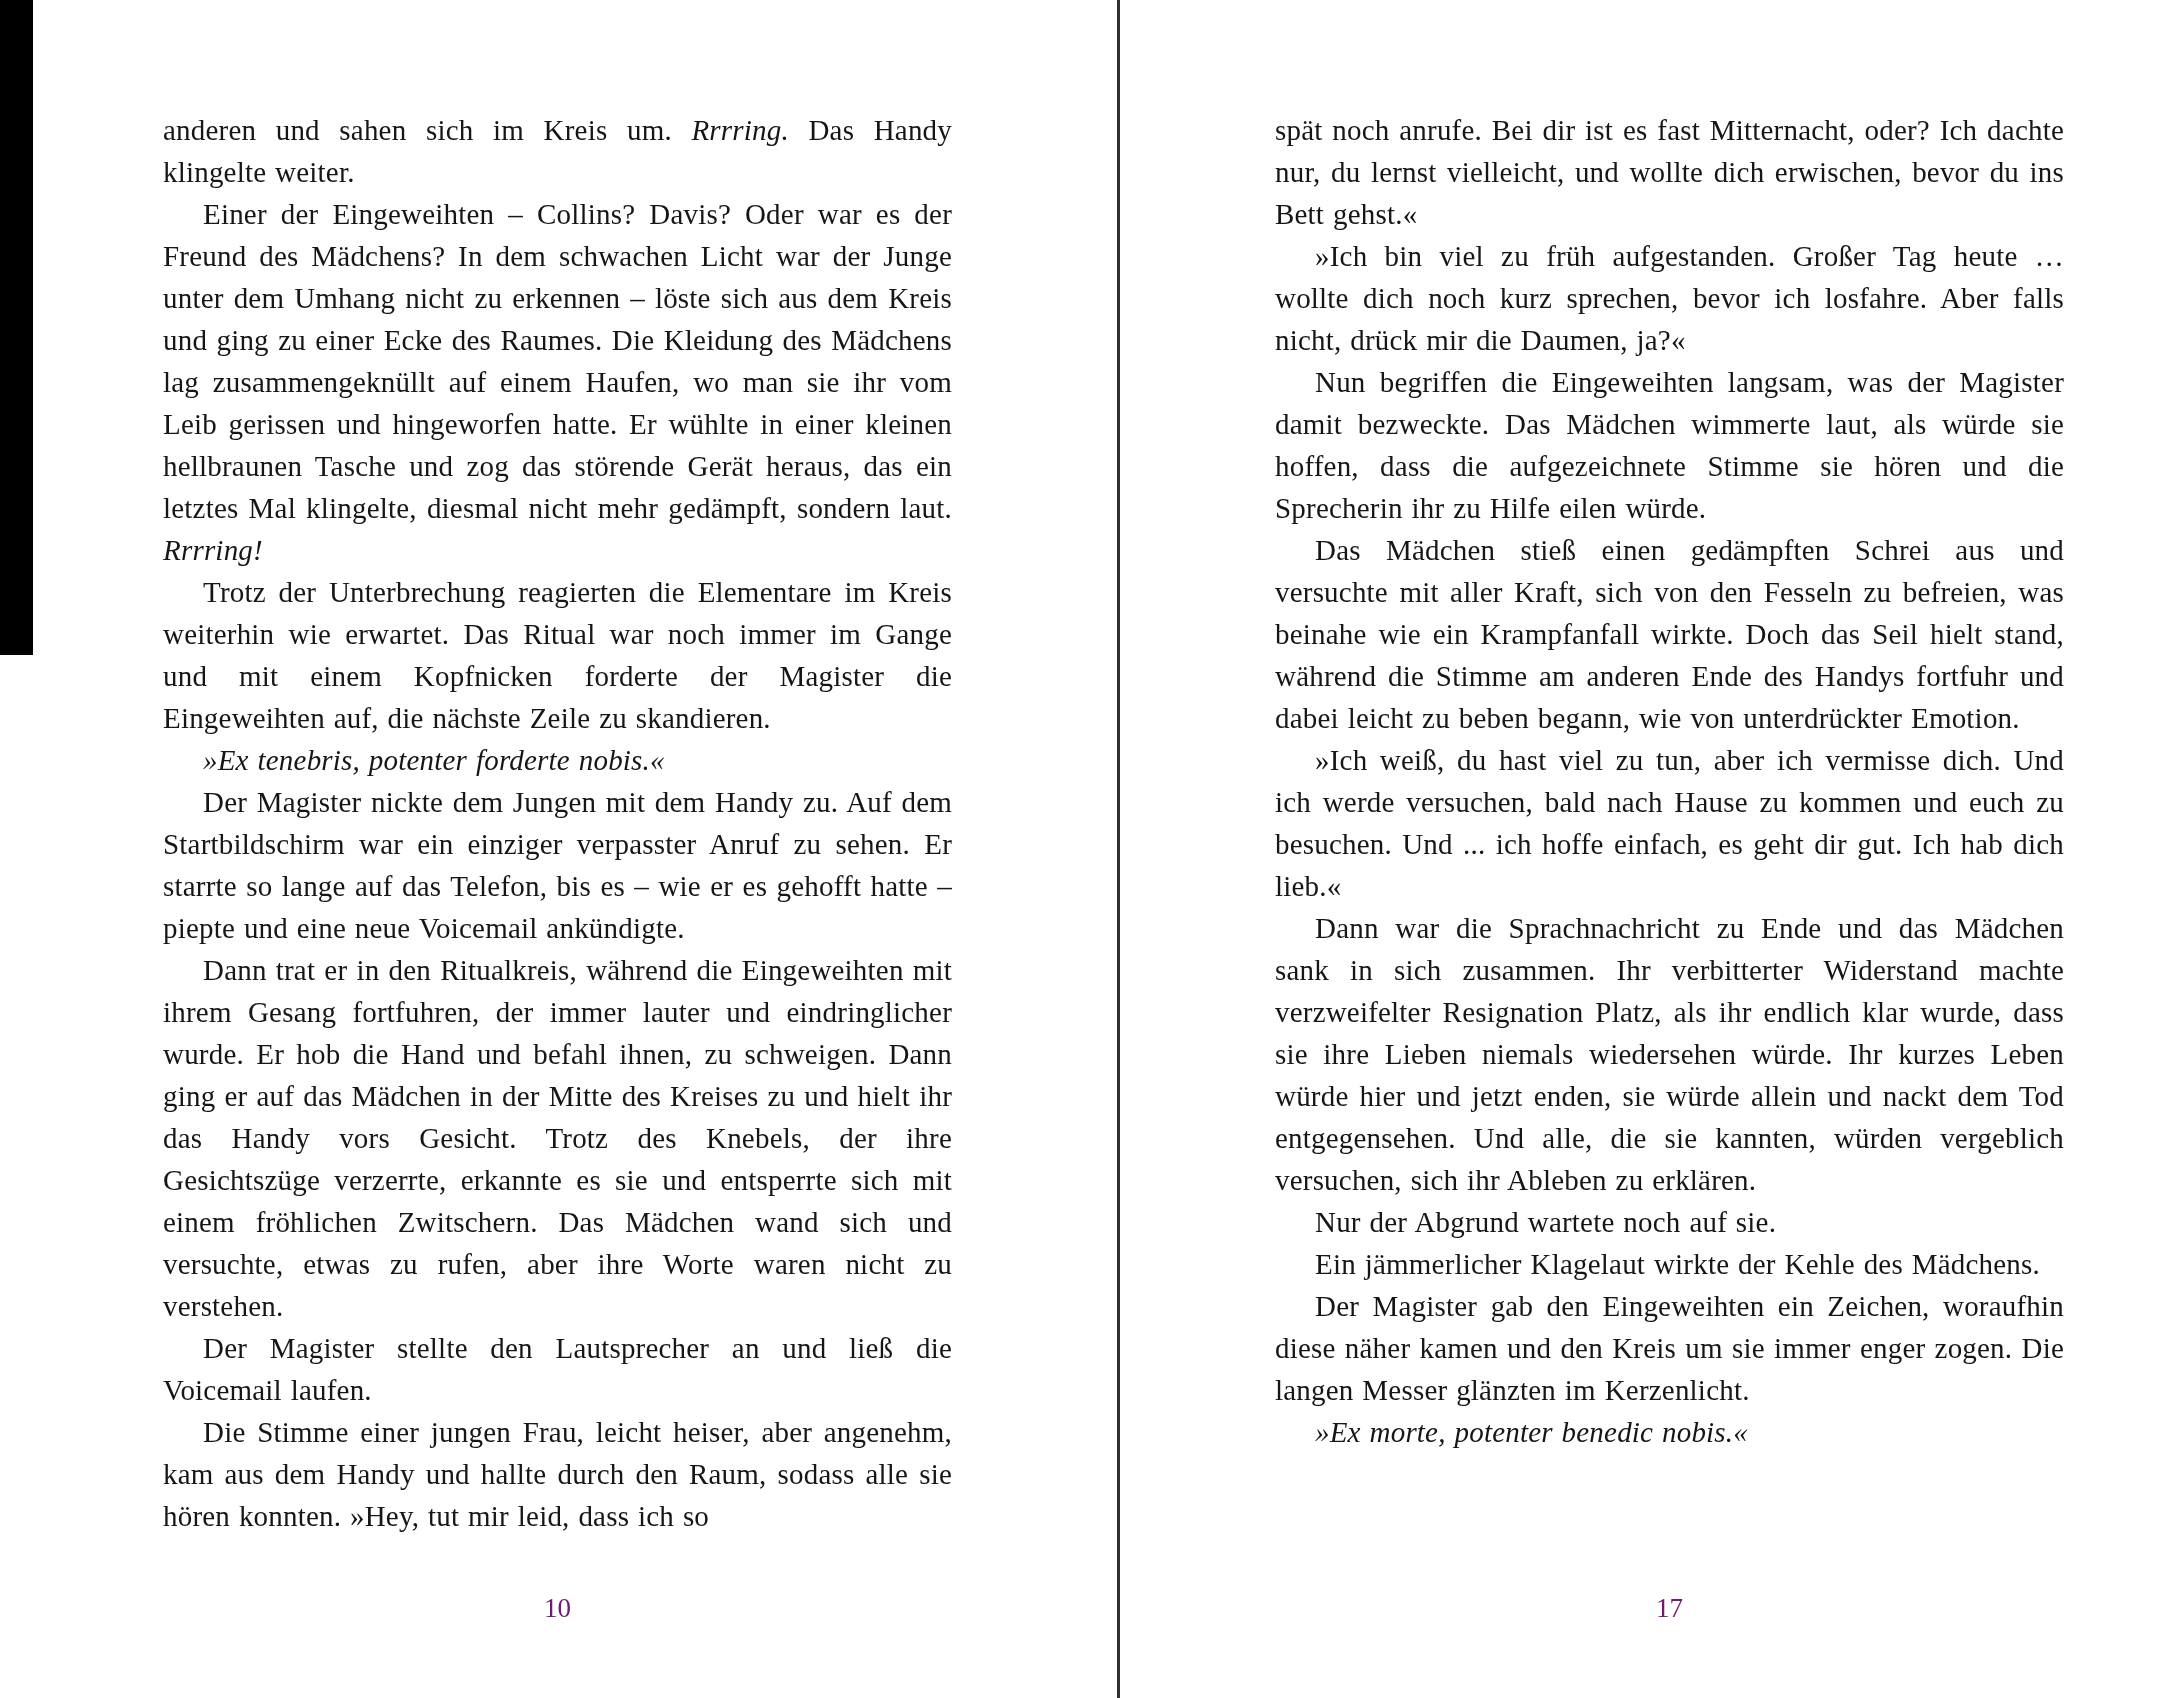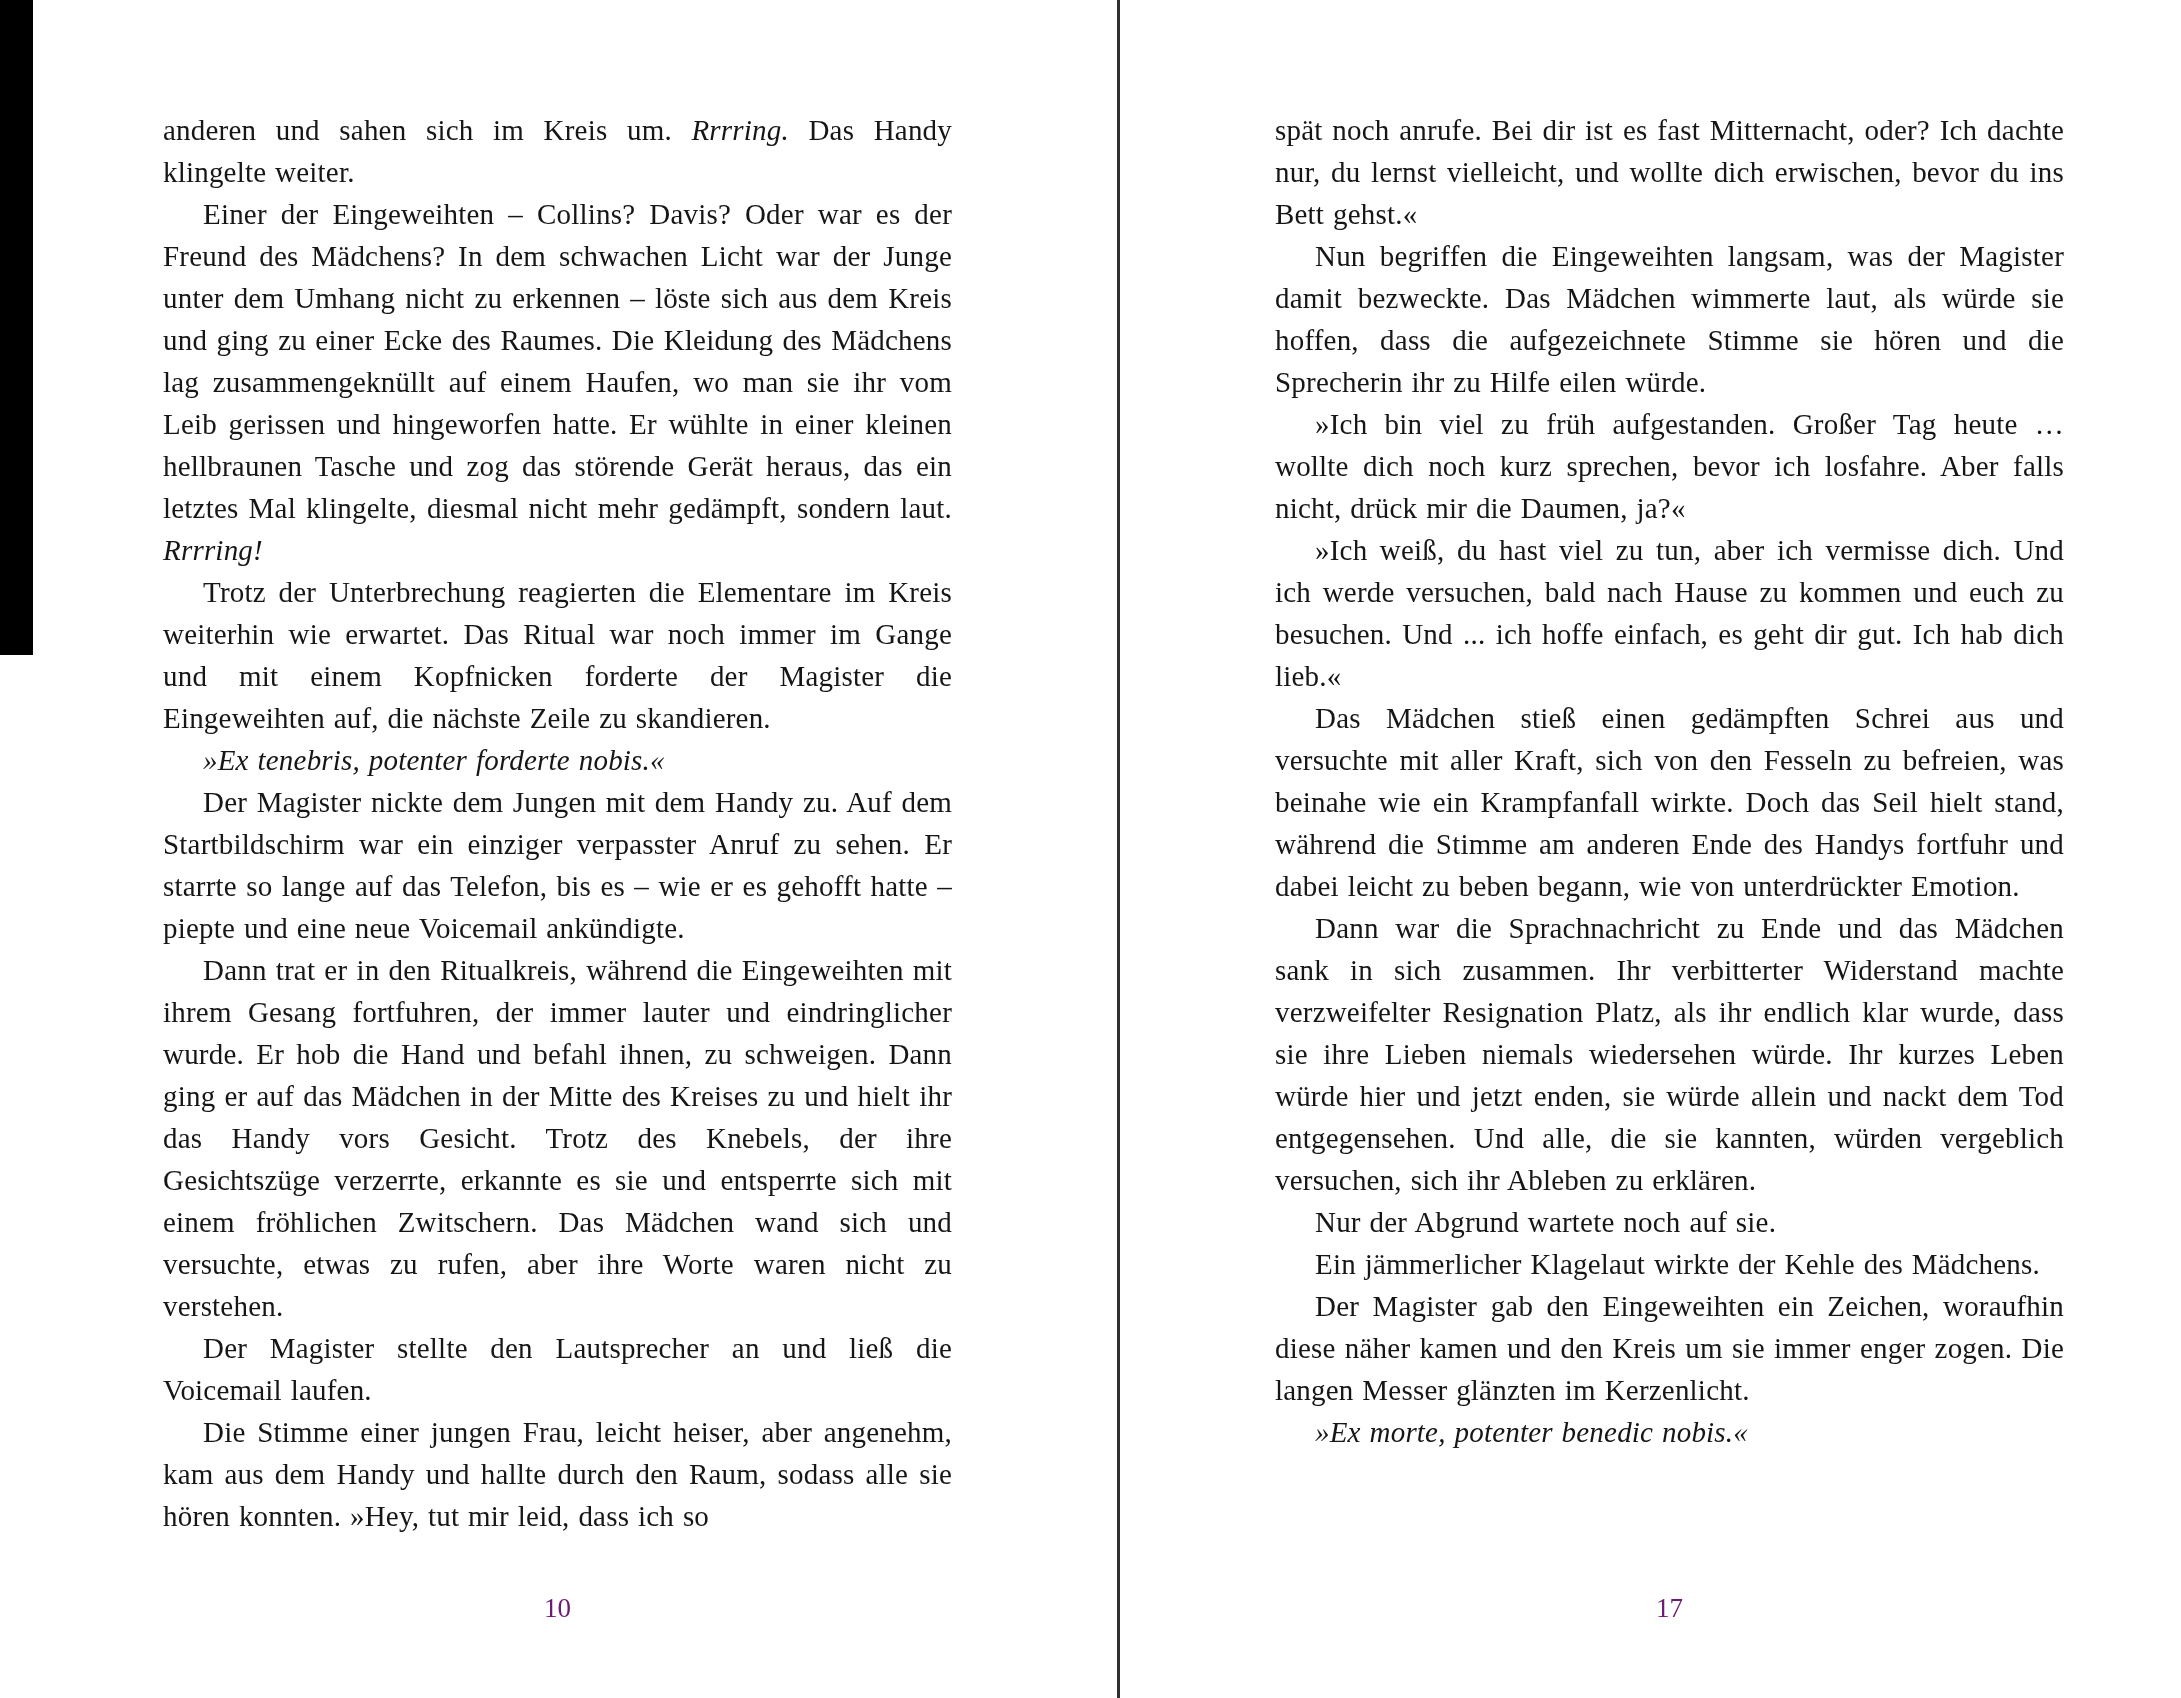--- a/index.html
+++ b/index.html
@@ -88,24 +88,24 @@
         <p class="para indent"><span>Dann trat er in den Ritualkreis, während die Eingeweihten mit ihrem Gesang fortfuhren, der immer lauter und eindringlicher wurde. Er hob die Hand und befahl ihnen, zu schweigen. Dann ging er auf das Mädchen in der Mitte des Kreises zu und hielt ihr das Handy vors Gesicht. Trotz des Knebels, der ihre Gesichtszüge verzerrte, erkannte es sie und entsperrte sich mit einem fröhlichen Zwitschern. Das Mädchen wand sich und versuchte, etwas zu rufen, aber ihre Worte waren nicht zu verstehen.</span></p>
         <p class="para indent"><span>Der Magister stellte den Lautsprecher an und ließ die Voicemail laufen.</span></p>
         <p class="para indent"><span>Die Stimme einer jungen Frau, leicht heiser, aber angenehm, kam aus dem Handy und hallte durch den Raum, sodass alle sie hören konnten. »Hey, tut mir leid, dass ich so</span></p>
       </div>
     <div class="page-number">10</div>
   </section>
 
   <section class="page page-right">
     <div class="text-col">
         <p class="para"><span>spät noch anrufe. Bei dir ist es fast Mitternacht, oder? Ich dachte nur, du lernst vielleicht, und wollte dich erwischen, bevor du ins Bett gehst.«</span></p>
+        <p class="para indent"><span>»Ich bin viel zu früh aufgestanden. Großer Tag heute … wollte dich noch kurz sprechen, bevor ich losfahre. Aber falls nicht, drück mir die Daumen, ja?«</span></p>
         <p class="para indent"><span>Nun begriffen die Eingeweihten langsam, was der Magister damit bezweckte. Das Mädchen wimmerte laut, als würde sie hoffen, dass die aufgezeichnete Stimme sie hören und die Sprecherin ihr zu Hilfe eilen würde.</span></p>
-        <p class="para indent"><span>»Ich bin viel zu früh aufgestanden. Großer Tag heute … wollte dich noch kurz sprechen, bevor ich losfahre. Aber falls nicht, drück mir die Daumen, ja?«</span></p>
+        <p class="para indent"><span>Das Mädchen stieß einen gedämpften Schrei aus und versuchte mit aller Kraft, sich von den Fesseln zu befreien, was beinahe wie ein Krampfanfall wirkte. Doch das Seil hielt stand, während die Stimme am anderen Ende des Handys fortfuhr und dabei leicht zu beben begann, wie von unterdrückter Emotion.</span></p>
         <p class="para indent"><span>»Ich weiß, du hast viel zu tun, aber ich vermisse dich. Und ich werde versuchen, bald nach Hause zu kommen und euch zu besuchen. Und ... ich hoffe einfach, es geht dir gut. Ich hab dich lieb.«</span></p>
-        <p class="para indent"><span>Das Mädchen stieß einen gedämpften Schrei aus und versuchte mit aller Kraft, sich von den Fesseln zu befreien, was beinahe wie ein Krampfanfall wirkte. Doch das Seil hielt stand, während die Stimme am anderen Ende des Handys fortfuhr und dabei leicht zu beben begann, wie von unterdrückter Emotion.</span></p>
         <p class="para indent"><span>Dann war die Sprachnachricht zu Ende und das Mädchen sank in sich zusammen. Ihr verbitterter Widerstand machte verzweifelter Resignation Platz, als ihr endlich klar wurde, dass sie ihre Lieben niemals wiedersehen würde. Ihr kurzes Leben würde hier und jetzt enden, sie würde allein und nackt dem Tod entgegensehen. Und alle, die sie kannten, würden vergeblich versuchen, sich ihr Ableben zu erklären.</span></p>
         <p class="para indent"><span>Nur der Abgrund wartete noch auf sie.</span></p>
         <p class="para indent"><span>Ein jämmerlicher Klagelaut wirkte der Kehle des Mädchens.</span></p>
         <p class="para indent"><span>Der Magister gab den Eingeweihten ein Zeichen, woraufhin diese näher kamen und den Kreis um sie immer enger zogen. Die langen Messer glänzten im Kerzenlicht.</span></p>
         <p class="para indent italic"><span>»Ex morte, potenter benedic nobis.«</span></p>
       </div>
     <div class="page-number">17</div>
   </section>
 
 </div>

